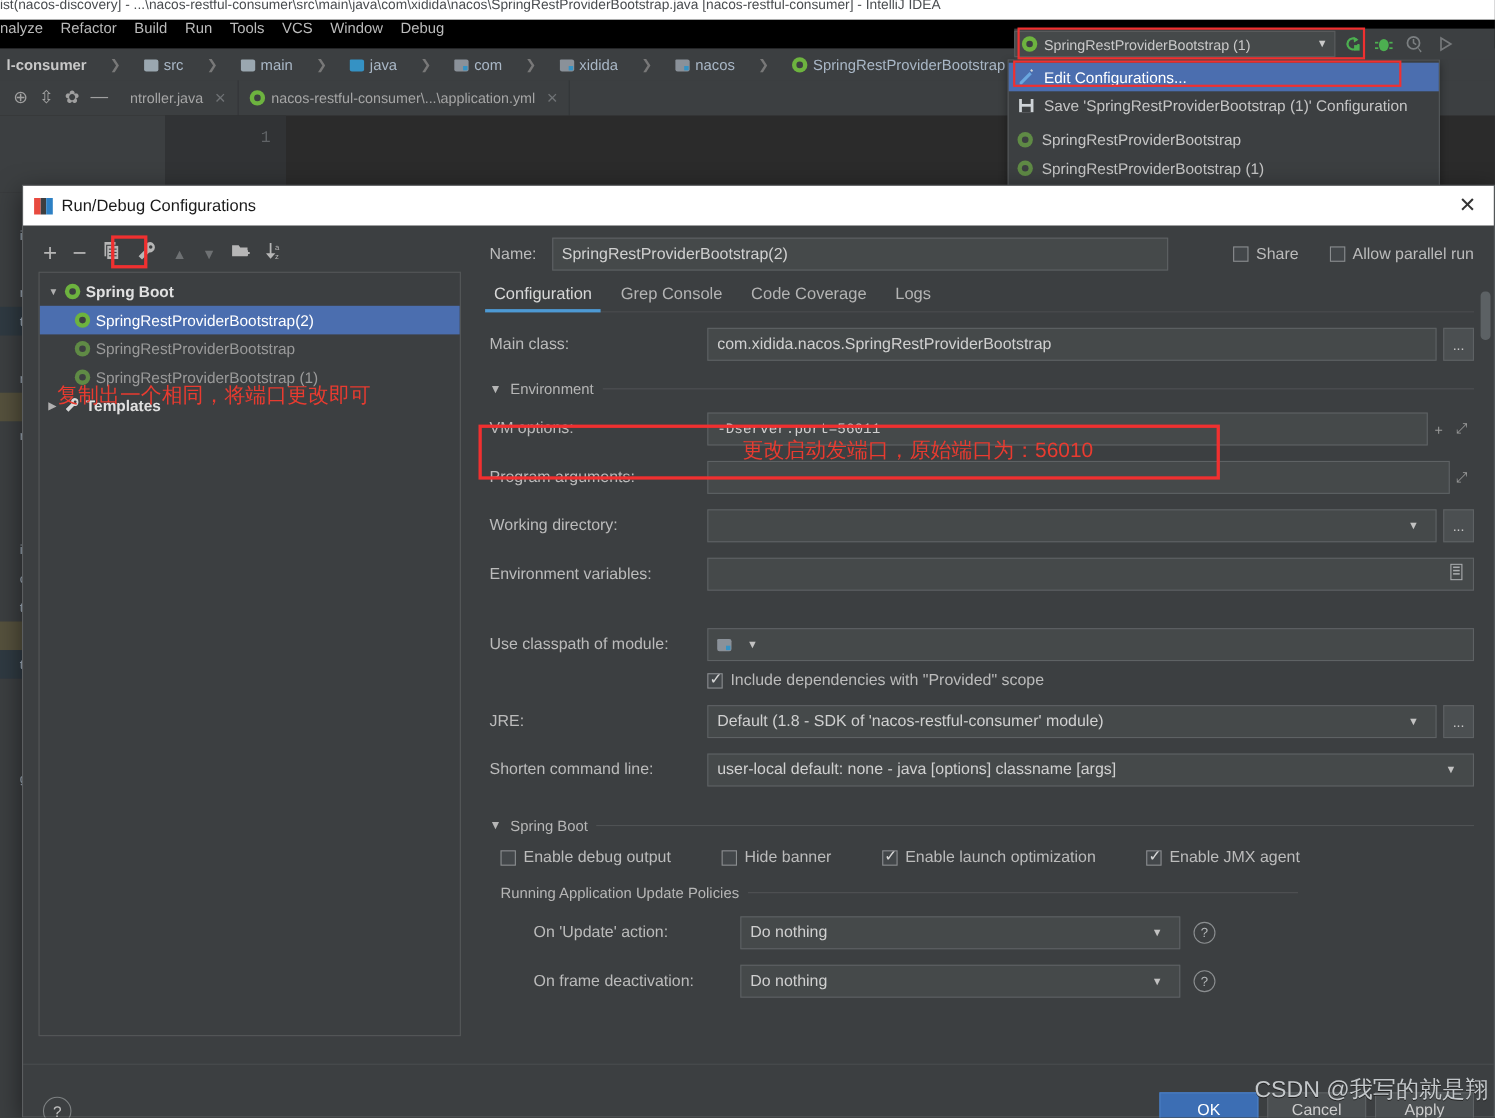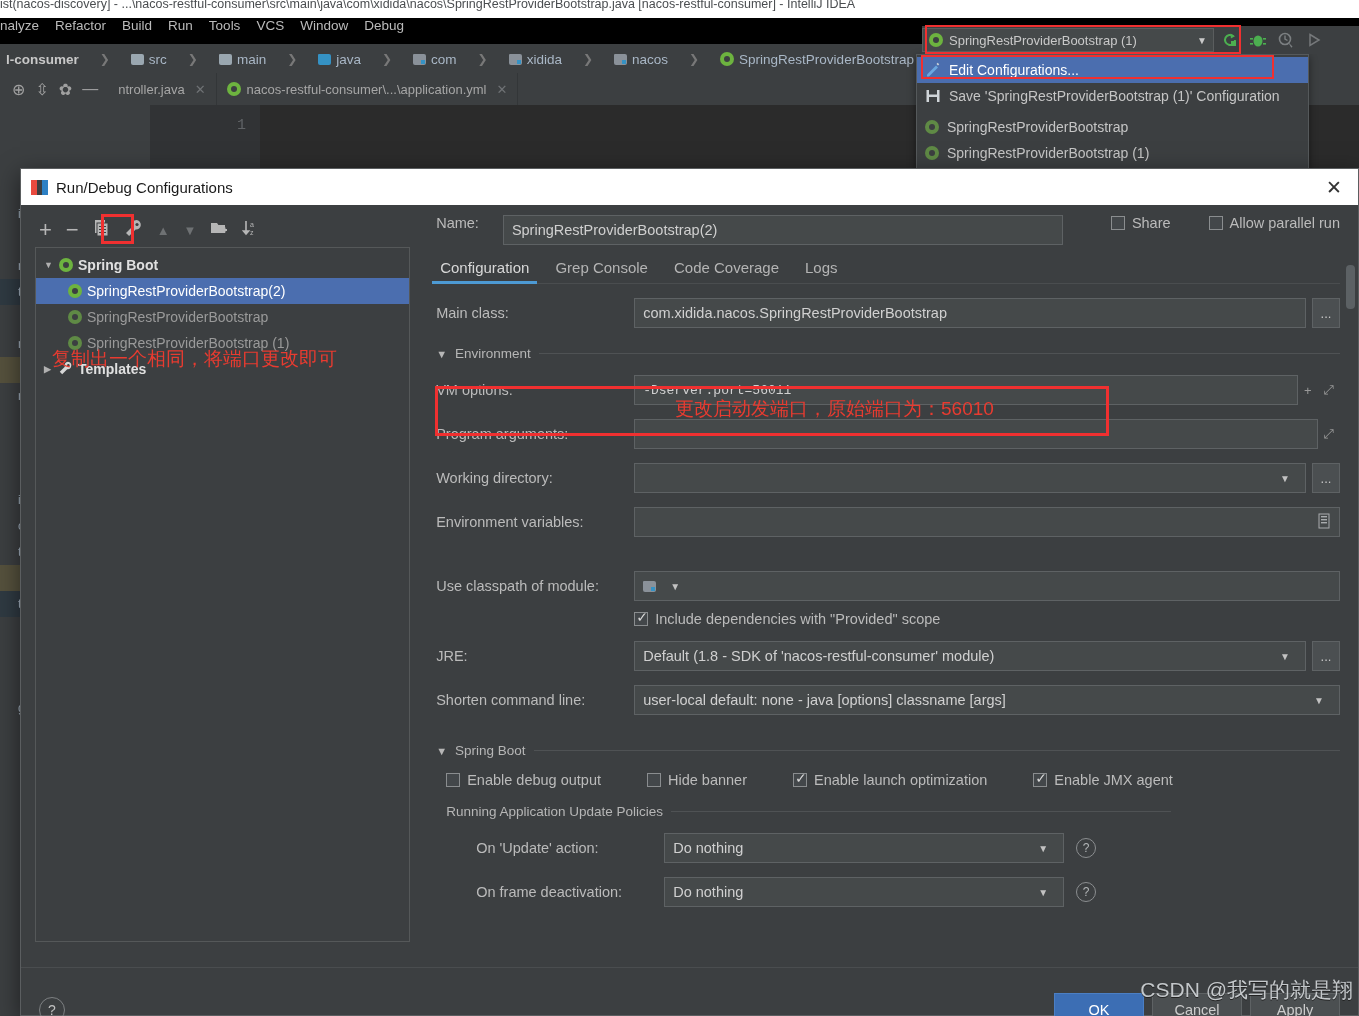--- a/index.html
+++ b/index.html
@@ -132,21 +132,21 @@
   }
   .trow { height:26px; display:flex; align-items:center; gap:5px; font-size:14px; color:#bbbbbb; padding-left:8px; white-space:nowrap;}
   .trow.root { font-weight:bold; color:#e0e0e0; }
   .trow.child { padding-left:32px; color:#9a9a9a;}
   .trow.sel { background:#4b6eaf; color:#ffffff; }
   .tri { width:10px; font-size:9px; color:#b0b0b0; }
 
   .ann-red { position:absolute; color:#e83b30; font-size:19px; white-space:nowrap; }
 
   .right-pane { flex:1; padding:10px 18px 8px 18px; position:relative; }
-  .namerow { display:flex; align-items:flex-start; gap:24px; height:32px; }
+  .namerow { display:flex; align-items:center; gap:14px; height:32px; }
   .lbl { color:#bbbbbb; font-size:14.5px; white-space:nowrap;}
   .inp {
     background:#45494a; border:1px solid #5e6264; height:30px; color:#d0d0d0;
     font-size:14.5px; padding:0 8px; display:flex; align-items:center;
   }
   .chk { width:14px;height:14px; border:1px solid #8a8d8f; background:#43474a; display:inline-block; position:relative;}
   .chk.on::after{ content:'✓'; position:absolute; left:1px; top:-4px; font-size:14px; color:#d8d8d8;}
   .chkrow { display:flex; align-items:center; gap:7px; color:#bbbbbb; font-size:14.5px; white-space:nowrap;}
 
   .tabs { display:flex; gap:26px; margin-top:12px; border-bottom:1px solid #4a4d4f; padding-left:4px;}

